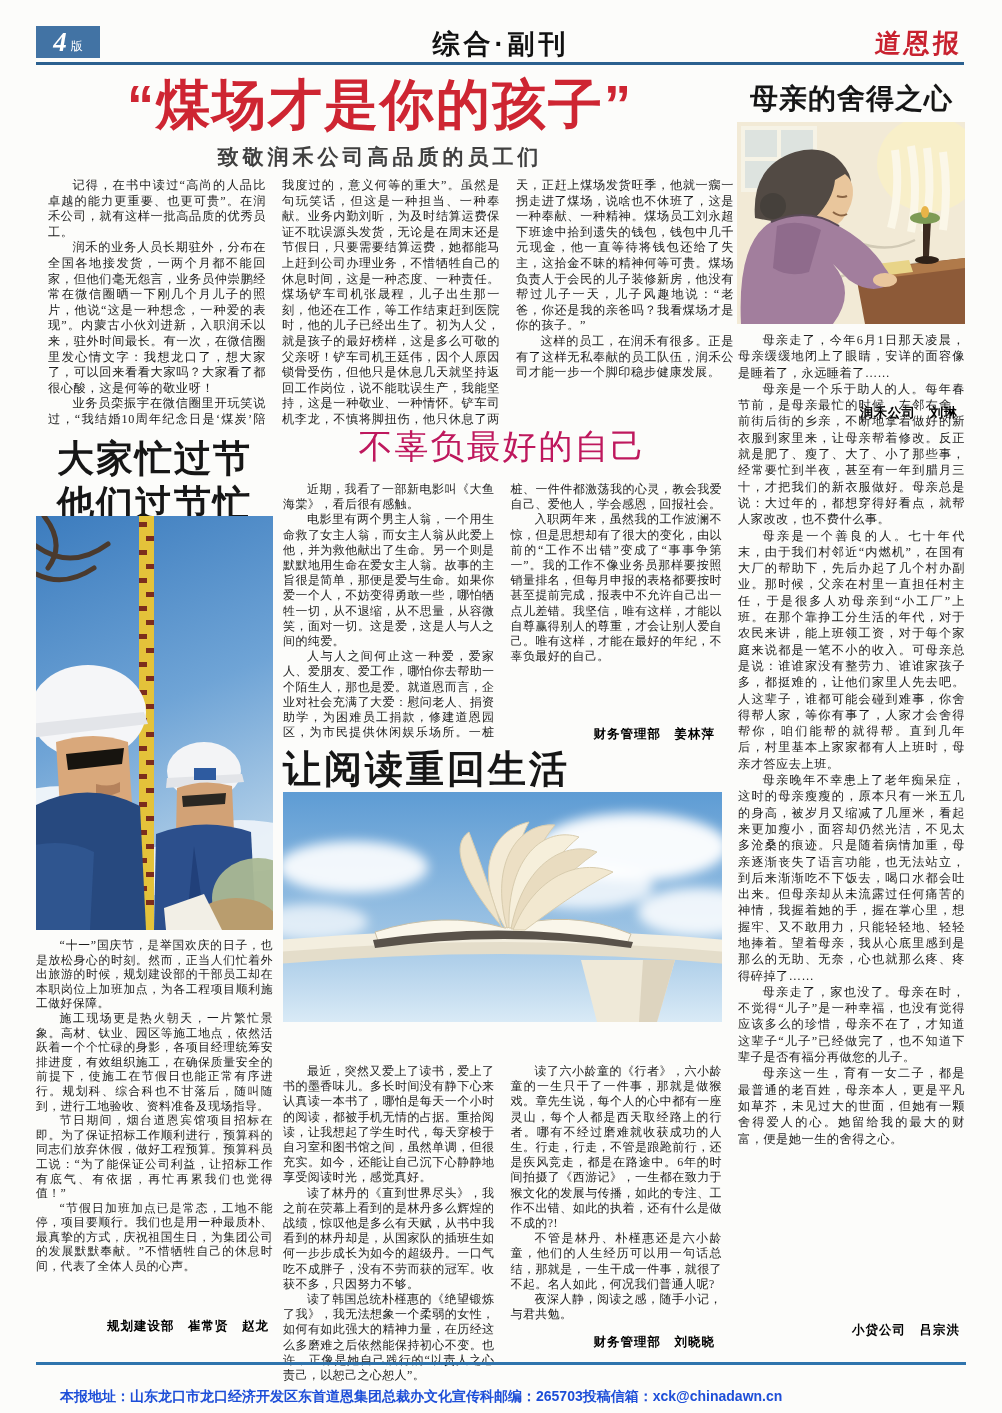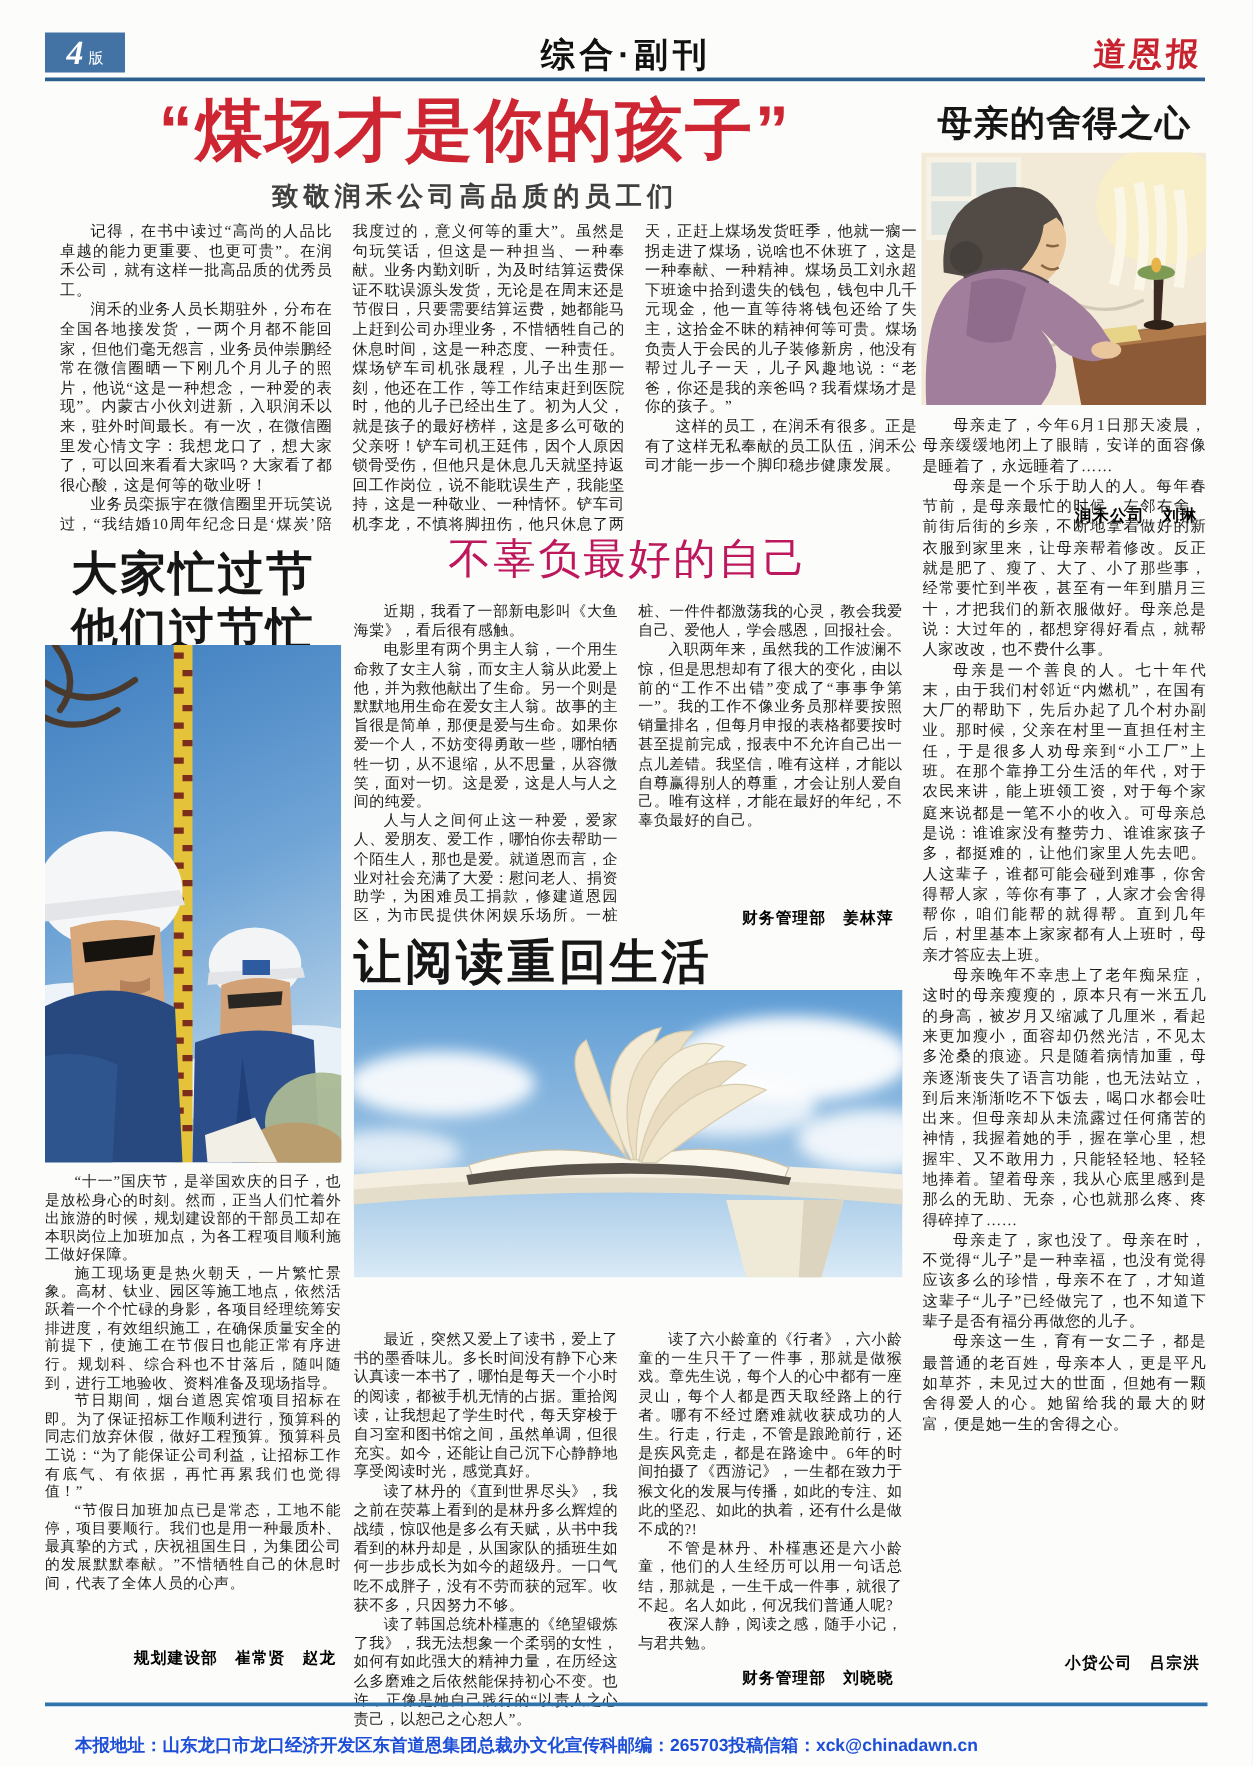--- a/index.html
+++ b/index.html
@@ -223,21 +223,21 @@
         <path d="M228,137 C240,70 284,48 314,60 C282,82 256,112 238,136 Z" fill="#e9dcc0"></path>
         <path d="M230,138 C252,84 296,66 330,80 C296,98 266,120 242,138 Z" fill="#f2e8d0"></path>
         <path d="M220,136 C176,84 168,52 186,40 C198,72 210,106 218,134 Z" fill="#efe4ca"></path>
       </g>
     </svg>
   </div>
   <div class="reading-body btxt">
     <p>最近，突然又爱上了读书，爱上了书的墨香味儿。多长时间没有静下心来认真读一本书了，哪怕是每天一个小时的阅读，都被手机无情的占据。重拾阅读，让我想起了学生时代，每天穿梭于自习室和图书馆之间，虽然单调，但很充实。如今，还能让自己沉下心静静地享受阅读时光，感觉真好。</p>
     <p>读了林丹的《直到世界尽头》，我之前在荧幕上看到的是林丹多么辉煌的战绩，惊叹他是多么有天赋，从书中我看到的林丹却是，从国家队的插班生如何一步步成长为如今的超级丹。一口气吃不成胖子，没有不劳而获的冠军。收获不多，只因努力不够。</p>
     <p>读了韩国总统朴槿惠的《绝望锻炼了我》，我无法想象一个柔弱的女性，如何有如此强大的精神力量，在历经这么多磨难之后依然能保持初心不变。也许，正像是她自己践行的“以责人之心责己，以恕己之心恕人”。</p>
-    <p>读了六小龄童的《行者》，六小龄童的一生只干了一件事，那就是做猴戏。章先生说，每个人的心中都有一座灵山，每个人都是西天取经路上的行者。哪有不经过磨难就收获成功的人生。行走，行走，不管是踉跄前行，还是疾风竞走，都是在路途中。6年的时间拍摄了《西游记》，一生都在致力于猴文化的发展与传播，如此的专注、如此的坚忍、如此的执着，还有什么是做不成的?!</p>
+    <p>读了六小龄童的《行者》，六小龄童的一生只干了一件事，那就是做猴戏。章先生说，每个人的心中都有一座灵山，每个人都是西天取经路上的行者。哪有不经过磨难就收获成功的人生。行走，行走，不管是踉跄前行，还是疾风竞走，都是在路途中。6年的时间拍摄了《西游记》，一生都在致力于猴文化的发展与传播，如此的专注、工作不出错、如此的执着，还有什么是做不成的?!</p>
     <p>不管是林丹、朴槿惠还是六小龄童，他们的人生经历可以用一句话总结，那就是，一生干成一件事，就很了不起。名人如此，何况我们普通人呢?</p>
     <p>夜深人静，阅读之感，随手小记，与君共勉。</p>
   </div>
   <div class="reading-byline byline">财务管理部　刘晓晓</div>
 
   <div class="mother-title">母亲的舍得之心</div>
   <div class="mother-illu">
     <svg viewBox="0 0 228 202" preserveAspectRatio="none">
       <rect width="228" height="202" fill="#f2ead6"></rect>
       <rect x="6" y="6" width="72" height="62" fill="#dde3df"></rect>

